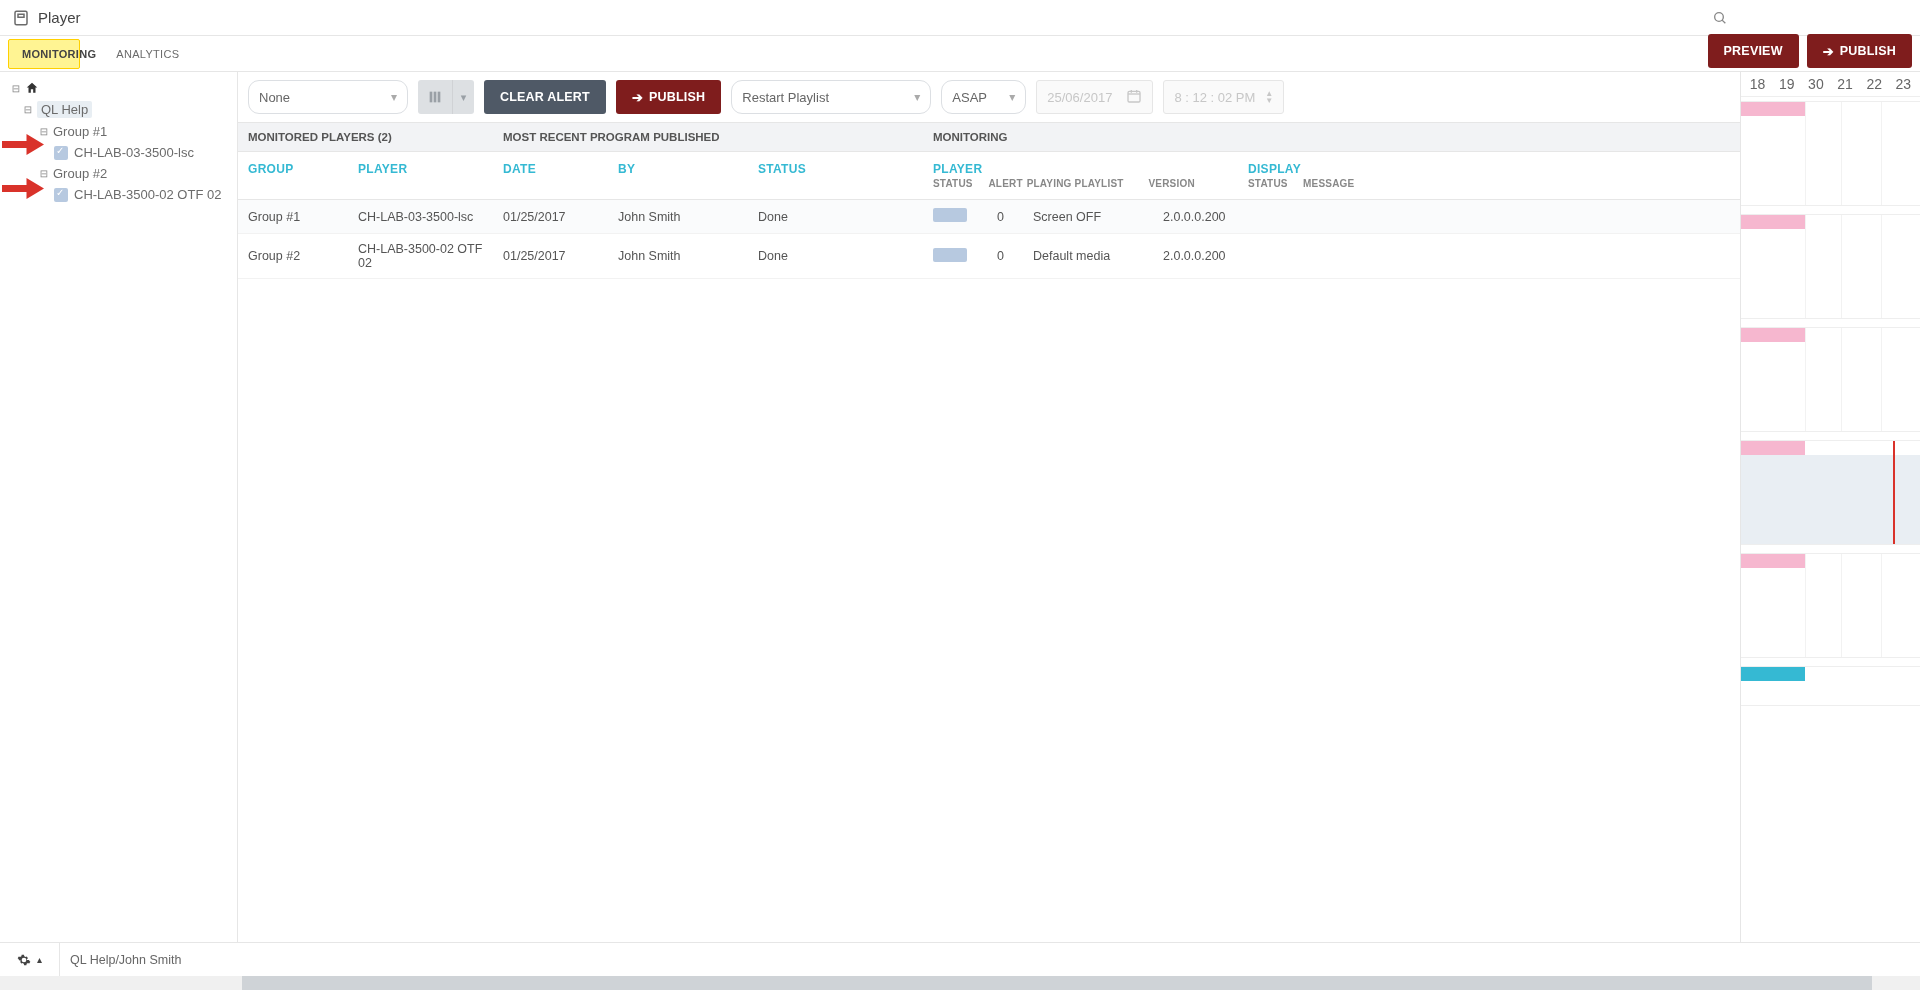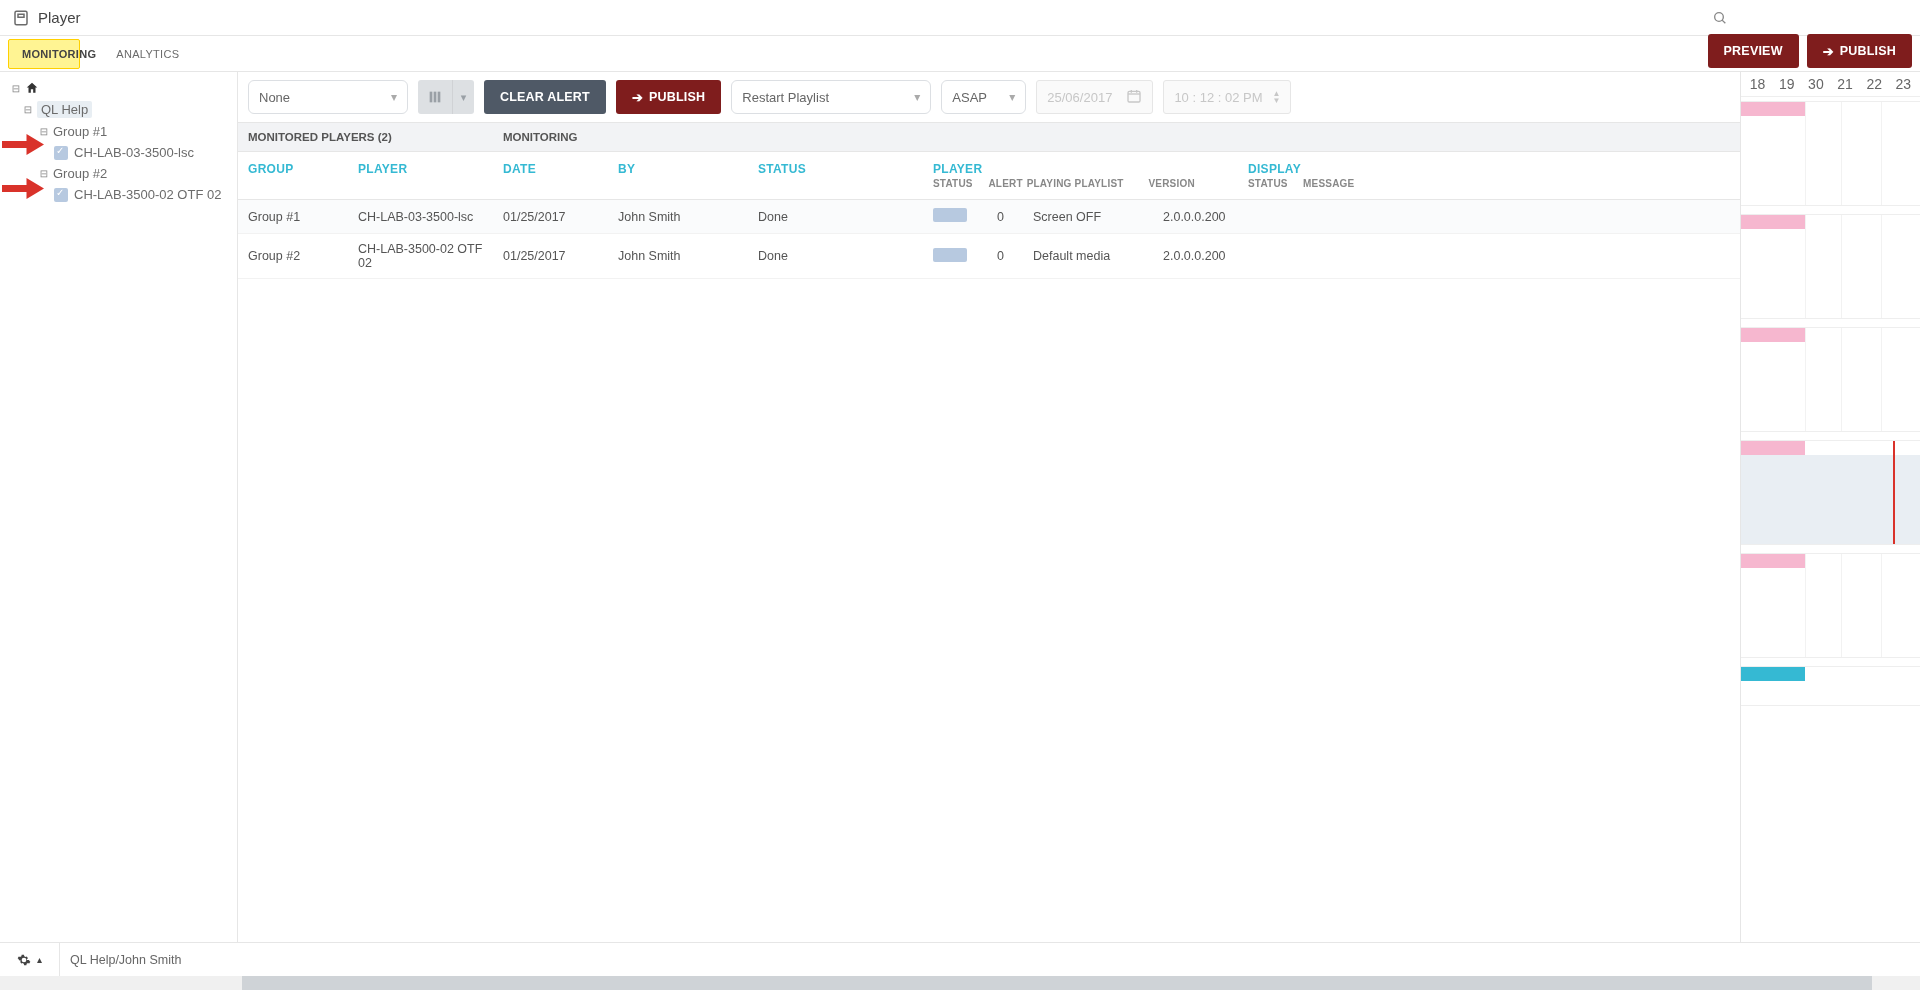--- a/index.html
+++ b/index.html
@@ -40,21 +40,21 @@
   .tree-item .chk { width:14px; height:14px; border-radius:2px; background:#b7c9e0; margin-right:6px; position:relative; }
   .tree-item .chk::after { content:"✓"; color:#fff; font-size:10px; position:absolute; left:2px; top:-1px; }
   .leaf-arrow { position:absolute; width:42px; height:22px; pointer-events:none; }
   .leaf-arrow svg path { fill:#d9322a; }
 
   .main { flex:1; display:flex; min-width:0; }
   .center { flex:1; display:flex; flex-direction:column; min-width:0; }
 
   
   .toolbar { display:flex; align-items:center; gap:10px; padding:8px 10px; }
-  .select { display:inline-flex; align-items:center; justify-content:space-between; height:34px; border:1px solid #dcdfe3; border-radius:6px; padding:0 10px; font-size:13px; color:#666; background:#fff; cursor:pointer; }
+  .select { display:inline-flex; align-items:center; justify-content:space-between; height:34px; border:1px solid #dcdfe3; border-radius:11px; padding:0 10px; font-size:13px; color:#666; background:#fff; cursor:pointer; }
   .select .caret { color:#aaa; font-size:12px; margin-left:10px; }
   .w-150 { width:160px; }
   .w-190 { width:200px; }
   .w-100 { width:85px; }
   .toolbar .group-disabled { display:inline-flex; }
   .icon-btn { height:34px; width:34px; display:inline-flex; align-items:center; justify-content:center; border-radius:3px 0 0 3px; }
   .icon-btn + .icon-btn { border-radius:0 3px 3px 0; border-left:1px solid rgba(0,0,0,.06); }
   .date-disabled, .time-disabled { display:inline-flex; align-items:center; height:34px; border:1px solid #e6e6e6; border-radius:3px; padding:0 10px; color:#c7c7c7; font-size:13px; background:#fafafa; }
   .date-disabled .cal { margin-left:14px; color:#c7c7c7; }
   .time-disabled .spin { display:flex; flex-direction:column; margin-left:10px; font-size:8px; color:#c7c7c7; line-height:7px; }
@@ -229,32 +229,33 @@
           <span class="cal">
             <svg viewBox="0 0 24 24" width="16" height="16" fill="currentColor">
                 <rect x="3" y="5" width="18" height="16" rx="2" fill="none" stroke="currentColor" stroke-width="2"></rect>
                 <line x1="3" y1="9" x2="21" y2="9" stroke="currentColor" stroke-width="2"></line>
                 <line x1="8" y1="3" x2="8" y2="7" stroke="currentColor" stroke-width="2"></line>
                 <line x1="16" y1="3" x2="16" y2="7" stroke="currentColor" stroke-width="2"></line>
               </svg>
           </span>
         </div>
         <div class="time-disabled">
-          <span>10 : 12 : 02 PM</span>
+          <span>8 : 12 : 02 PM</span>
           <span class="spin">
               <span>▲</span>
               <span>▼</span>
             </span>
         </div>
       </div>
 
       <div class="gridwrap">
 
         <div class="grid-header-top">
           <div class="ght-cell" style="width:255px;">MONITORED PLAYERS (2)</div>
+          <div class="ght-cell" style="width:430px;">MOST RECENT PROGRAM PUBLISHED</div>
           <div class="ght-cell" style="flex:1;">MONITORING</div>
         </div>
 
         <div class="grid-header">
           <div class="gh-cell c-group">GROUP</div>
           <div class="gh-cell c-player">PLAYER</div>
           <div class="gh-cell c-date">DATE</div>
           <div class="gh-cell c-by">BY</div>
           <div class="gh-cell c-status">STATUS</div>
           <div class="gh-cell" style="width:315px;">

